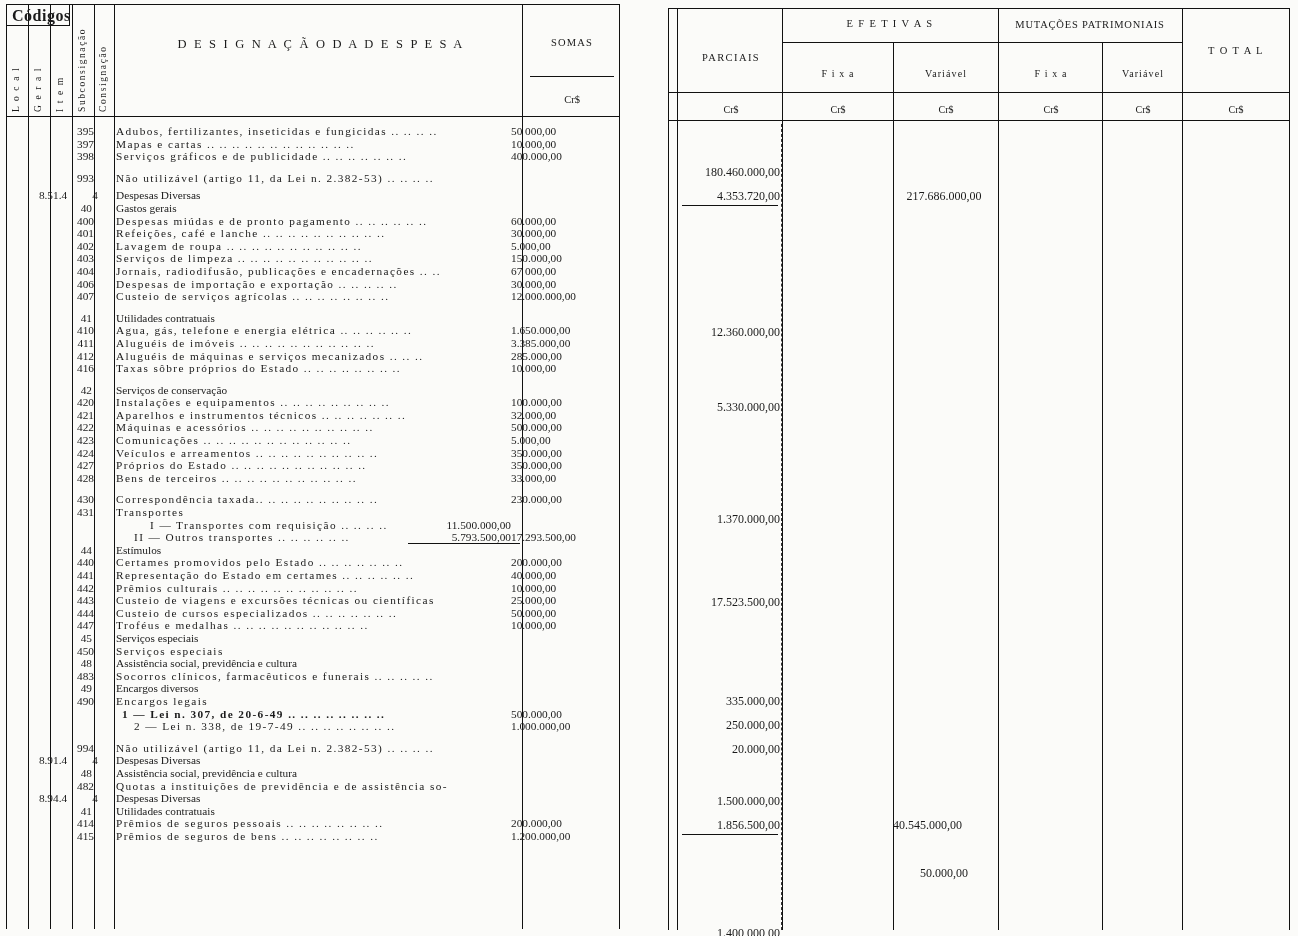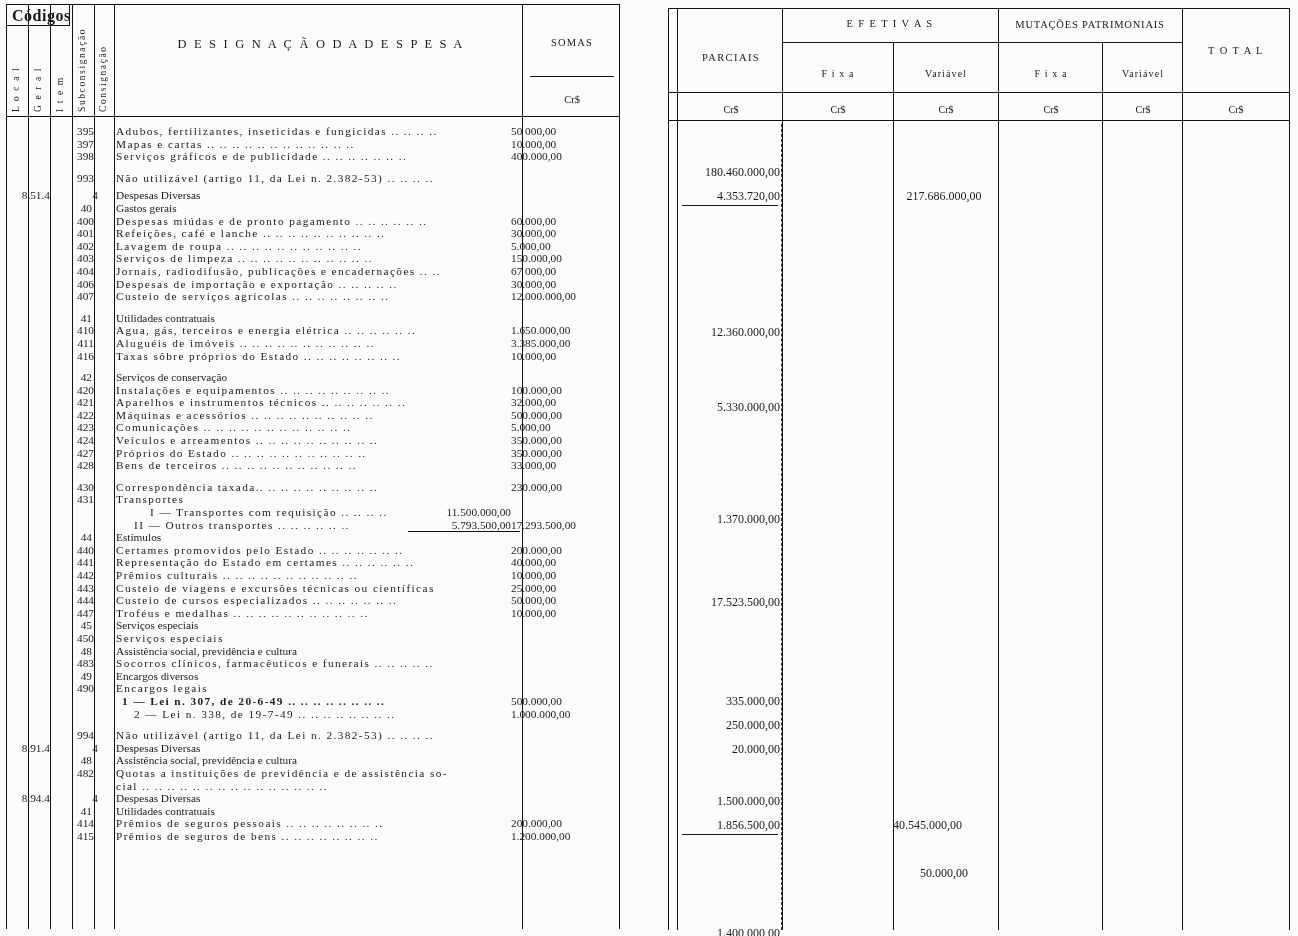--- a/index.html
+++ b/index.html
@@ -15,21 +15,21 @@
   .codigos-lbl{position:absolute;left:6px;top:3px;font-size:16px;font-weight:bold;letter-spacing:.5px;}
   .vert{position:absolute;writing-mode:vertical-rl;transform:rotate(180deg);font-size:9.5px;letter-spacing:1.6px;white-space:nowrap;}
   .desig{position:absolute;left:120px;top:33px;width:390px;text-align:center;font-size:12.5px;letter-spacing:2.2px;}
   .somas{position:absolute;left:520px;top:33px;width:92px;text-align:center;font-size:10.5px;letter-spacing:1.2px;}
   .crs-l{position:absolute;left:520px;top:90px;width:92px;text-align:center;font-size:10.5px;}
   .somas-rule{position:absolute;left:524px;top:72px;width:84px;height:1px;background:#111;}
 
   .lt-body{position:relative;height:812px;}
   .lt-body .vline{position:absolute;top:0;bottom:0;width:1px;background:#111;}
   .row{position:relative;height:12.6px;font-size:11.3px;white-space:nowrap;}
-  .c-local{position:absolute;left:0;width:44px;text-align:right;font-size:11.3px;}
+  .c-local{position:absolute;left:0;width:44px;text-align:center;font-size:11.3px;padding-left:25px;}
   .c-item{position:absolute;left:44px;width:44px;text-align:right;}
   .c-sub{position:absolute;left:72px;width:26px;text-align:right;}
   .c-txt{position:absolute;left:110px;}
   .c-val{position:absolute;left:505px;width:105px;}
   .c-val2{position:absolute;left:405px;width:100px;text-align:right;}
   .dots{letter-spacing:1.4px;}
   .gap{height:9px;}
   .gap-s{height:5px;}
   .ruleline{position:absolute;left:402px;width:112px;height:1px;background:#111;}
 
@@ -153,27 +153,32 @@
             <div class="c-txt dots">Custeio de serviços agrícolas ..  ..  ..   ..  ..   ..  ..  ..</div>
             <div class="c-val">12.000.000,00</div>
           </div>
           <div class="gap"></div>
           <div class="row">
             <div class="c-sub" style="left: 60px;">41</div>
             <div class="c-txt dots" style="letter-spacing: 0px;">Utilidades contratuais</div>
           </div>
           <div class="row">
             <div class="c-item">410</div>
-            <div class="c-txt dots">Agua, gás, terceiros e energia elétrica ..  ..  ..  ..  ..  ..</div>
+            <div class="c-txt dots">Agua, gás, telefone e energia elétrica ..  ..  ..  ..  ..  ..</div>
             <div class="c-val">1.650.000,00</div>
           </div>
           <div class="row">
             <div class="c-item">411</div>
             <div class="c-txt dots">Aluguéis de imóveis ..  ..  ..  ..  ..  ..  ..  ..  ..  ..  ..</div>
             <div class="c-val">3.385.000,00</div>
+          </div>
+          <div class="row">
+            <div class="c-item">412</div>
+            <div class="c-txt dots">Aluguéis de máquinas e serviços mecanizados ..  ..  ..</div>
+            <div class="c-val">285.000,00</div>
           </div>
           <div class="row">
             <div class="c-item">416</div>
             <div class="c-txt dots">Taxas sôbre próprios do Estado ..  ..  ..  ..  ..  ..  ..  ..</div>
             <div class="c-val">10.000,00</div>
           </div>
           <div class="gap"></div>
           <div class="row">
             <div class="c-sub" style="left: 60px;">42</div>
             <div class="c-txt dots" style="letter-spacing: 0px;">Serviços de conservação</div>
@@ -309,23 +314,20 @@
             <div class="c-sub" style="left: 66px;">4</div>
             <div class="c-txt dots" style="letter-spacing: 0px;">Despesas Diversas</div>
           </div>
           <div class="row">
             <div class="c-sub" style="left: 60px;">48</div>
             <div class="c-txt dots" style="letter-spacing: 0px;">Assistência social, previdência e cultura</div>
           </div>
           <div class="row">
             <div class="c-item">482</div>
             <div class="c-txt dots">Quotas a instituições de previdência e de assistência so-</div>
-          </div>
-          <div class="row">
-            <div class="c-txt dots" style="left: 110px;">cial  ..  ..  ..  ..  ..  ..  ..  ..  ..  ..  ..  ..  ..  ..  ..</div>
           </div>
           <div class="row">
             <div class="c-local">8.94.4</div>
             <div class="c-sub" style="left: 66px;">4</div>
             <div class="c-txt dots" style="letter-spacing: 0px;">Despesas Diversas</div>
           </div>
           <div class="row">
             <div class="c-sub" style="left: 60px;">41</div>
             <div class="c-txt dots" style="letter-spacing: 0px;">Utilidades contratuais</div>
           </div>

